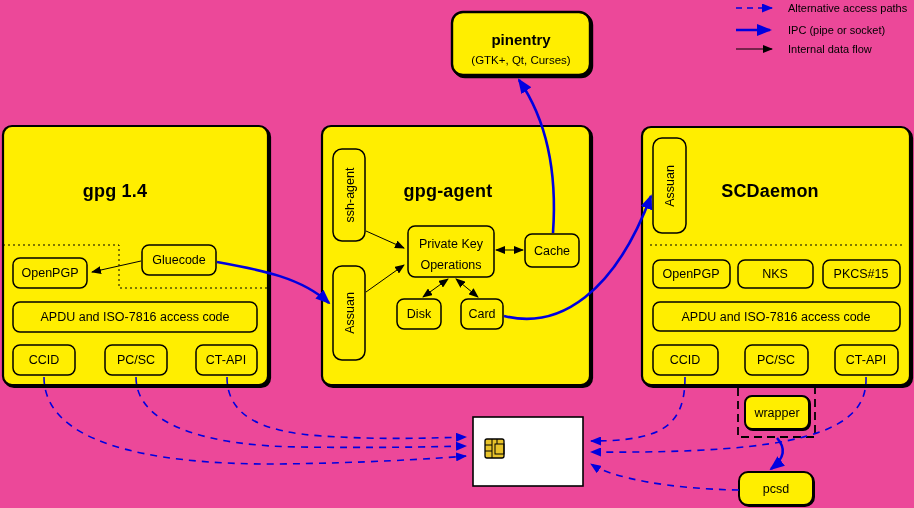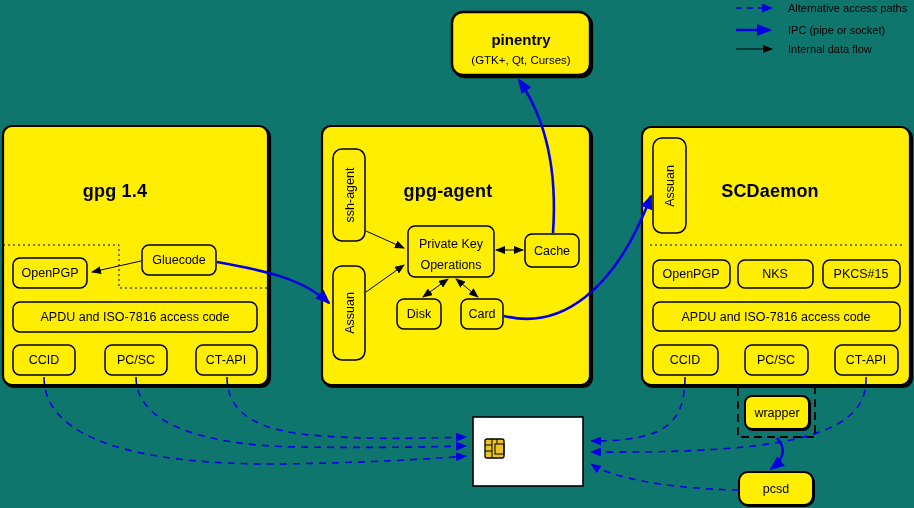--- a/index.html
+++ b/index.html
@@ -1,16 +1,16 @@
 <!DOCTYPE html>
 <html><head>
 <meta charset="utf-8">
 <style>
   html,body{margin:0;padding:0;background:#ffffff;}
-  .stage{position:relative;width:914px;height:508px;background:#0f766e;overflow:hidden;
+  .stage{position:relative;width:914px;height:508px;background:#ec4899;overflow:hidden;
          font-family:"Liberation Sans","DejaVu Sans",sans-serif;}
   svg{display:block;}
   text{font-family:"Liberation Sans","DejaVu Sans",sans-serif;fill:#000;}
   .big-title{font-size:18px;font-weight:bold;letter-spacing:.2px;}
   .node-label{font-size:12.5px;}
   .legend-label{font-size:11px;}
   .pin-title{font-size:15px;font-weight:bold;}
   .pin-sub{font-size:11.5px;}
   .vert-label{font-size:12.5px;}
   .shadow-big{filter:drop-shadow(2px 2px 0 #000);}

